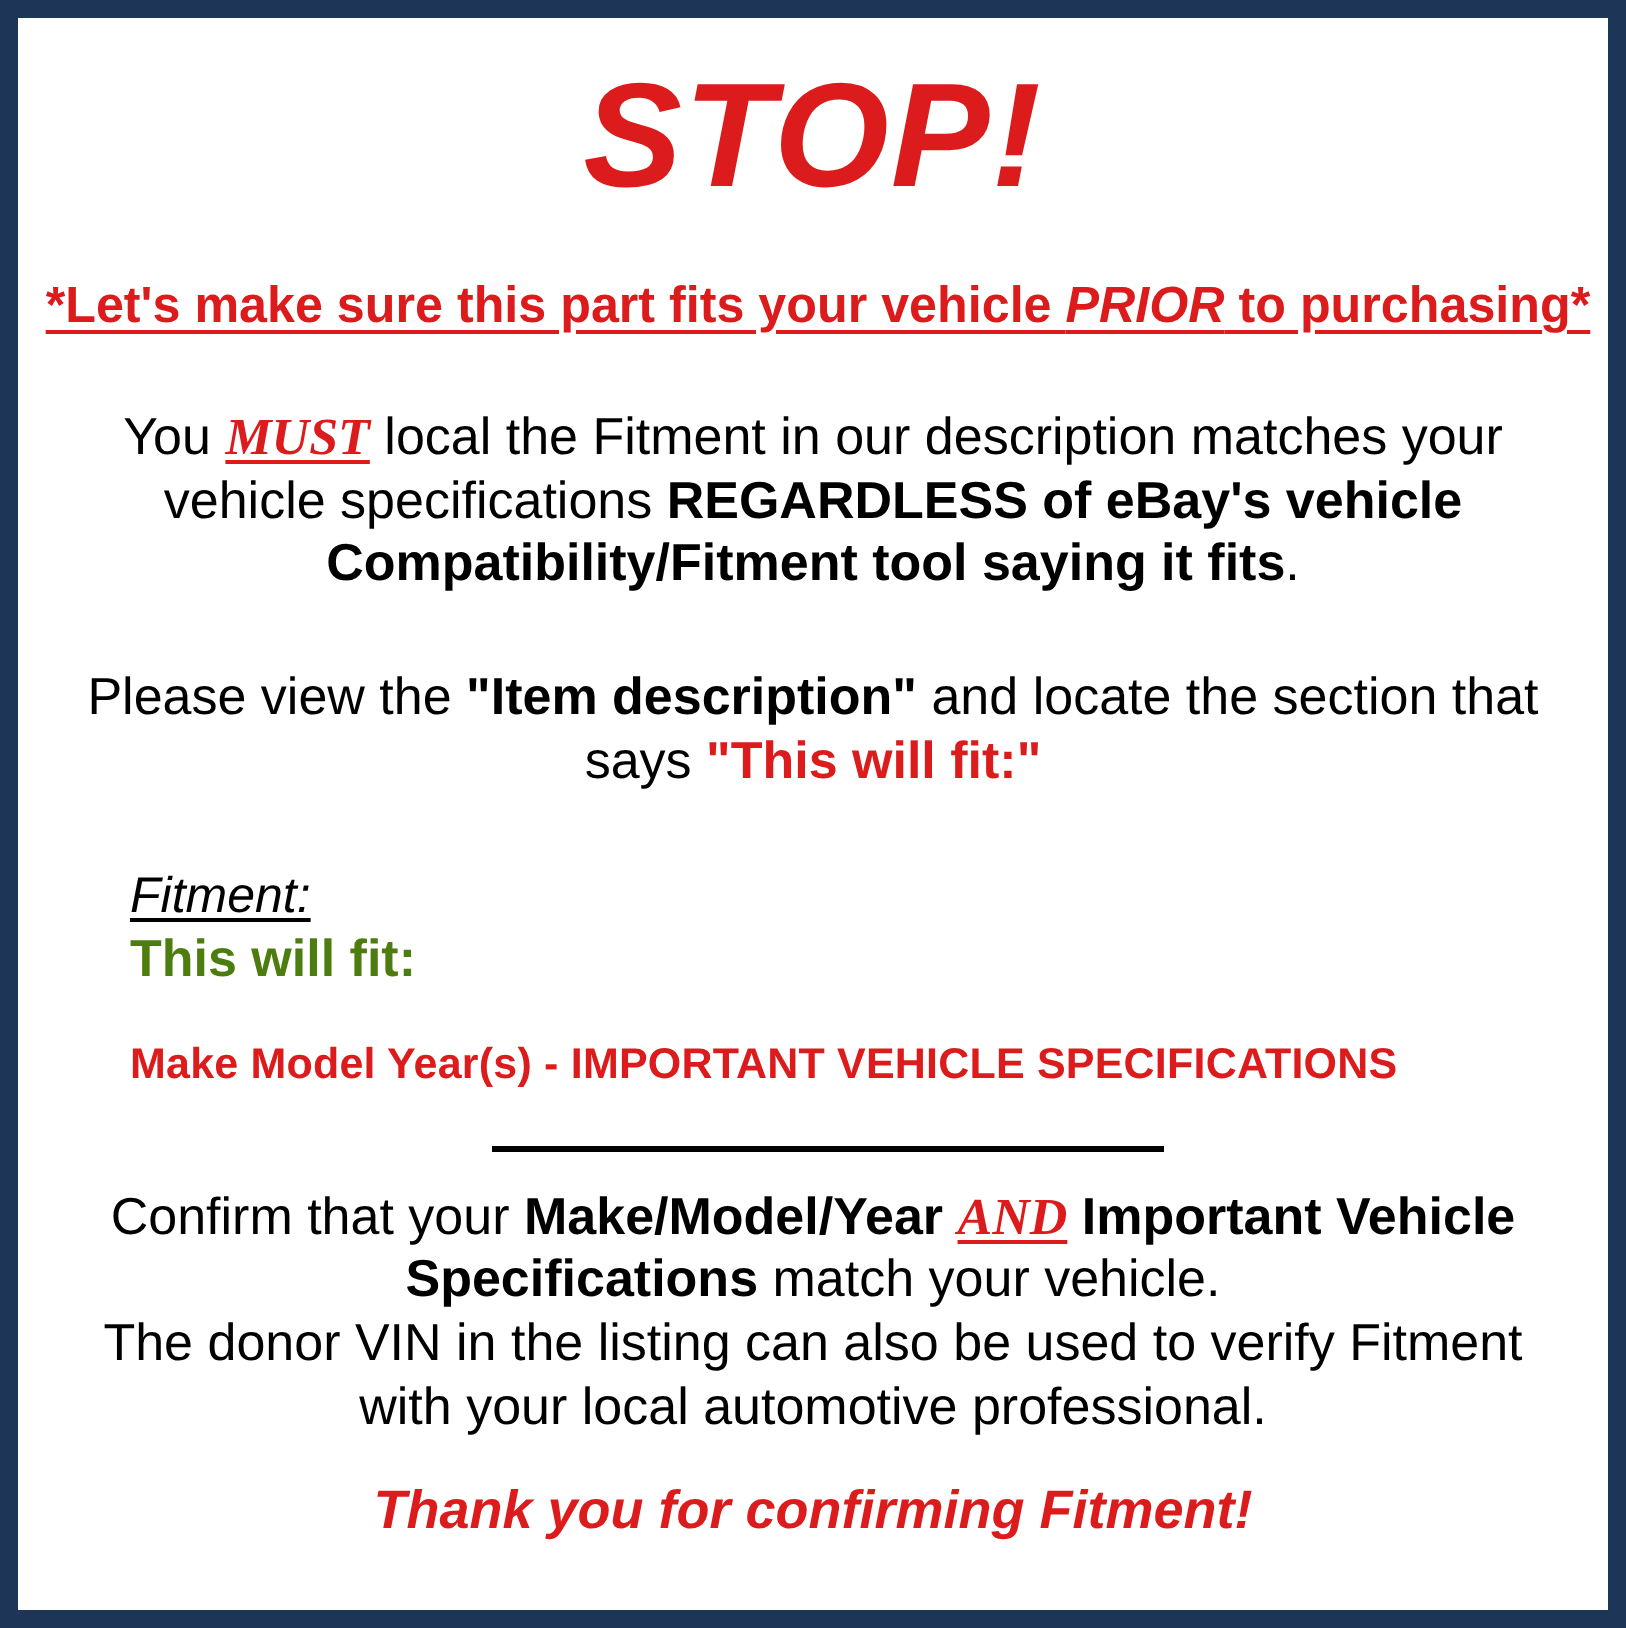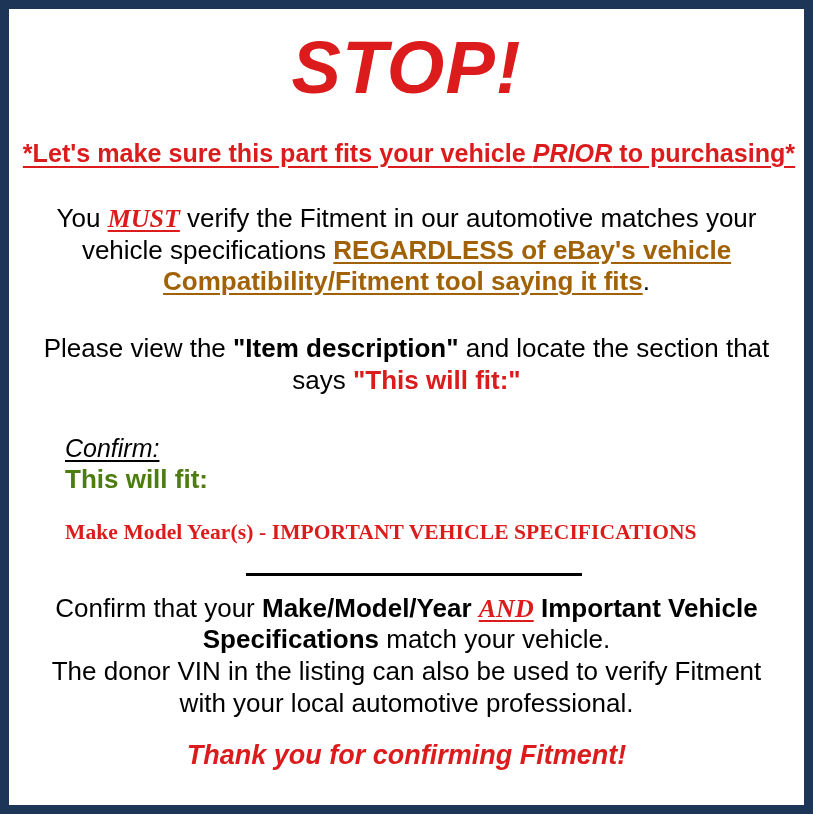--- a/index.html
+++ b/index.html
@@ -71,23 +71,22 @@
     line-height: 1.22;
     color: #000000;
     margin: 0;
     padding: 0 22px;
   }
 
   #para-must   { margin-top: 36px; }
   #para-view   { margin-top: 35px; }
 
   .ul-red {
-    color: #a16207;
+    color: #000000;
     font-weight: bold;
-    text-decoration: underline;
     text-underline-offset: 3px;
   }
   .ul-red-italic {
     color: #dc1c1c;
     font-weight: bold;
     font-style: italic;
     text-decoration: underline;
     text-underline-offset: 3px;
     font-family: Liberation Serif, serif;
   }
@@ -109,21 +108,21 @@
     display: inline-block;
   }
   #example-fits {
     font-family: "Liberation Sans", sans-serif;
     font-weight: bold;
     font-size: 26px;
     color: #4d7c0f;
     margin: 1px 0 0 0;
   }
   #example-spec {
-    font-family: Liberation Serif, serif;
+    font-family: Liberation Sans, sans-serif;
     font-weight: bold;
     font-size: 21.5px;
     color: #dc1c1c;
     letter-spacing: 0.1px;
     margin: 25px 0 0 0;
     white-space: nowrap;
   }
 
   
   #divider-wrap {
@@ -157,30 +156,30 @@
 <div id="notice-card" style="border-color: rgb(29, 53, 87); background: rgb(255, 255, 255);">
   <div class="inner">
 
     <div id="stop-heading">STOP!</div>
 
     <div id="tagline">
       <span>*Let's make sure this part fits your vehicle </span><span class="i">PRIOR</span><span> to purchasing*</span>
     </div>
 
     <p class="para" id="para-must">
-      <span>You </span><span class="ul-red-italic">MUST</span><span> verify the Fitment in our automotive matches your vehicle specifications </span><span class="ul-red">REGARDLESS of eBay's vehicle Compatibility/Fitment tool saying it fits</span><span>.</span>
+      <span>You </span><span class="ul-red-italic">MUST</span><span> local the Fitment in our description matches your vehicle specifications </span><span class="ul-red">REGARDLESS of eBay's vehicle Compatibility/Fitment tool saying it fits</span><span>.</span>
     </p>
 
     <p class="para" id="para-view">
       <span>Please view the </span><span class="b">"Item description"</span><span> and locate the section that says </span><span class="b red">"This will fit:"</span>
     </p>
 
     <div id="example-block">
       <div>
-        <span id="example-label">Confirm:</span>
+        <span id="example-label">Fitment:</span>
       </div>
       <div id="example-fits">This will fit:</div>
       <div id="example-spec">Make Model Year(s) - IMPORTANT VEHICLE SPECIFICATIONS</div>
     </div>
 
     <div id="divider-wrap">
       <div id="divider"></div>
     </div>
 
     <p class="para" id="para-confirm">

